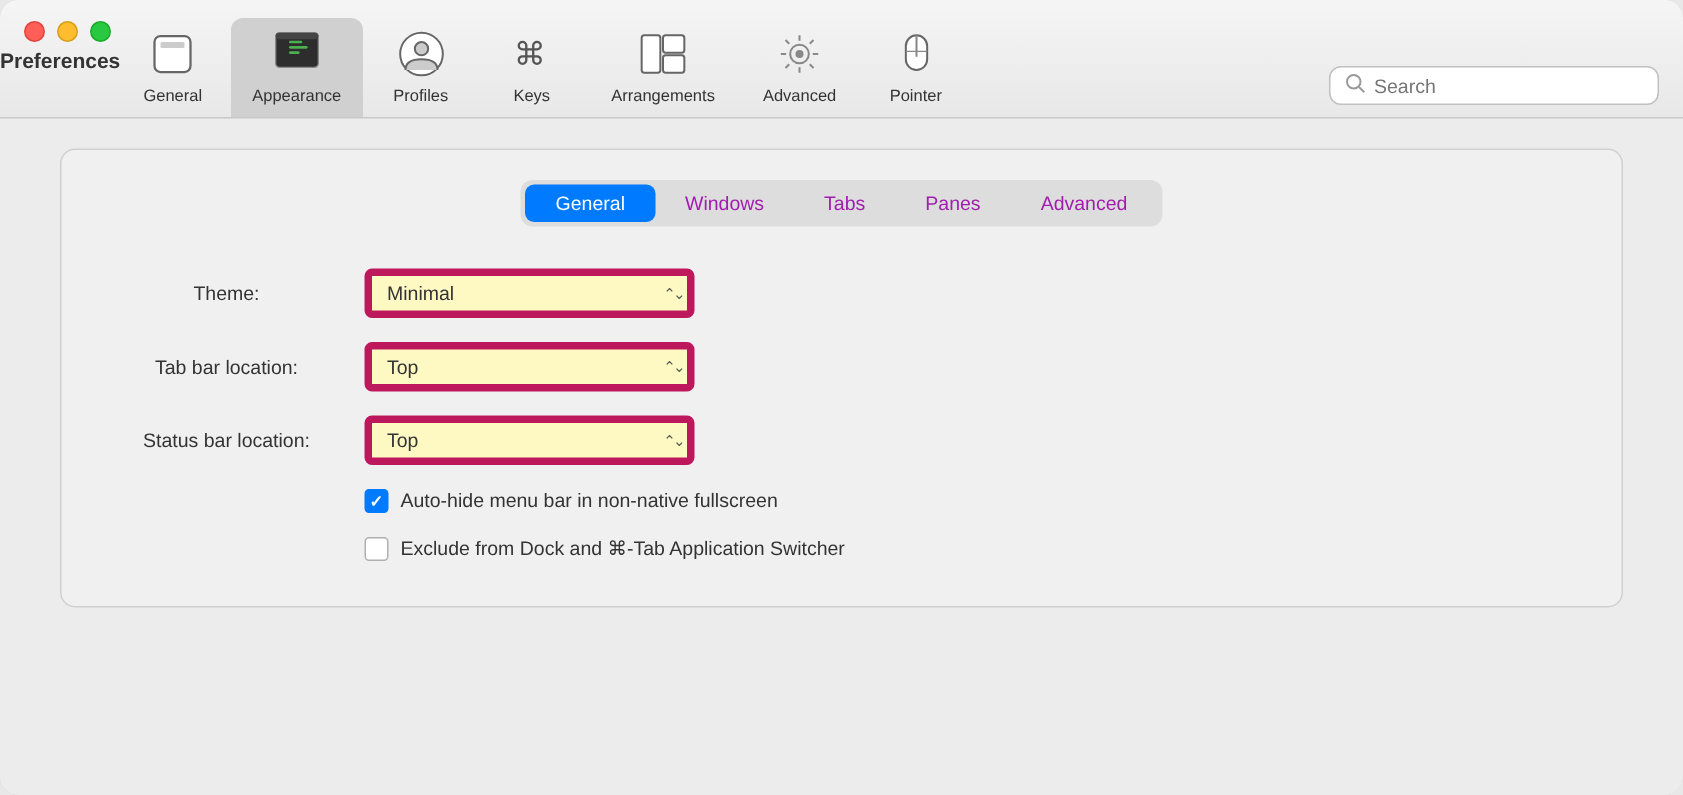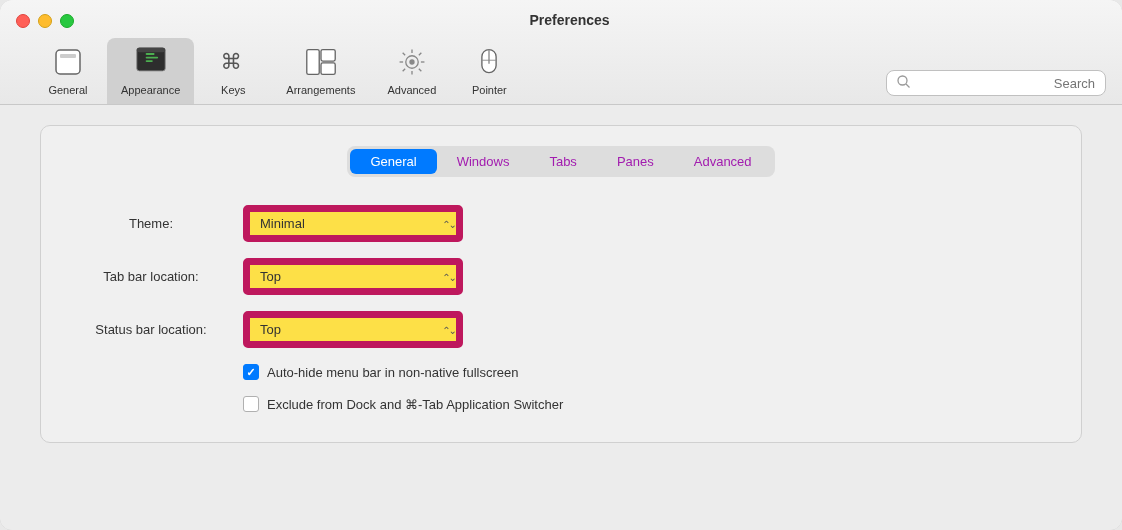--- a/index.html
+++ b/index.html
@@ -21,23 +21,23 @@
       box-shadow: 0 10px 40px rgba(0,0,0,0.3);
       display: flex;
       flex-direction: column;
       overflow: hidden;
     }
 
     
     .title-bar {
       background: linear-gradient(to bottom, #f5f5f5, #e8e8e8);
       border-bottom: 1px solid #c8c8c8;
-      padding: 12px 16px 0 33px;
-      display: flex;
-      flex-direction: column;
+      padding: 12px 16px 0 0;
+      display: flex;
+      flex-direction: row;
       align-items: center;
       position: relative;
     }
 
     .window-controls {
       position: absolute;
       left: 16px;
       top: 14px;
       display: flex;
       gap: 8px;
@@ -125,21 +125,20 @@
       font-size: 14px;
     }
 
     .search-input {
       border: none;
       outline: none;
       background: transparent;
       font-size: 13px;
       color: #0369a1;
       width: 100%;
-      text-align: right;
     }
 
     
     .main-content {
       flex: 1;
       padding: 20px 40px;
       background: #ececec;
     }
 
     
@@ -195,22 +194,22 @@
     }
 
     .form-label {
       font-size: 13px;
       color: #333;
       text-align: center;
       min-width: 160px;
     }
 
     .form-select {
-      background: #fde047;
-      border: 7px solid #be185d;
+      background: #fef9c3;
+      border: 5px solid #be185d;
       border-radius: 5px;
       padding: 4px 30px 4px 10px;
       font-size: 13px;
       color: #333;
       width: 220px;
       appearance: none;
       -webkit-appearance: none;
       cursor: pointer;
       position: relative;
     }
@@ -235,21 +234,20 @@
     
     .checkbox-row {
       display: flex;
       align-items: center;
       gap: 8px;
       margin-left: 172px;
     }
 
     .checkbox-item {
       display: flex;
-      align-items: center;
       gap: 8px;
       font-size: 13px;
       color: #333;
     }
 
     .checkbox-box {
       width: 16px;
       height: 16px;
       border: 1.5px solid #b0b0b0;
       border-radius: 3px;
@@ -317,20 +315,30 @@
               <rect x="2" y="2" width="32" height="26" rx="3" fill="#2d2d2d" stroke="#888" stroke-width="1"></rect>
               <rect x="2" y="2" width="32" height="5" rx="3" fill="#444"></rect>
               <rect x="12" y="8" width="10" height="2" rx="1" fill="#4caf50"></rect>
               <rect x="12" y="12" width="14" height="2" rx="1" fill="#4caf50"></rect>
               <rect x="12" y="16" width="8" height="2" rx="1" fill="#4caf50"></rect>
             </svg>
           </div>
           <span class="toolbar-label">Appearance</span>
         </div>
 
+        <div class="toolbar-item">
+          <div class="toolbar-icon icon-profiles">
+            <svg viewBox="0 0 36 36" fill="none" xmlns="http://www.w3.org/2000/svg">
+              <circle cx="18" cy="18" r="16" stroke="#666" stroke-width="1.5" fill="white"></circle>
+              <circle cx="18" cy="14" r="5" stroke="#666" stroke-width="1.5" fill="#ccc"></circle>
+              <path d="M6 30 Q6 22 18 22 Q30 22 30 30" stroke="#666" stroke-width="1.5" fill="#ccc"></path>
+            </svg>
+          </div>
+          <span class="toolbar-label">Profiles</span>
+        </div>
 
         <div class="toolbar-item">
           <div class="toolbar-icon icon-keys">
             <svg viewBox="0 0 36 36" fill="none" xmlns="http://www.w3.org/2000/svg">
               <text x="4" y="26" font-size="24" fill="#555" font-family="sans-serif">⌘</text>
             </svg>
           </div>
           <span class="toolbar-label">Keys</span>
         </div>
 

